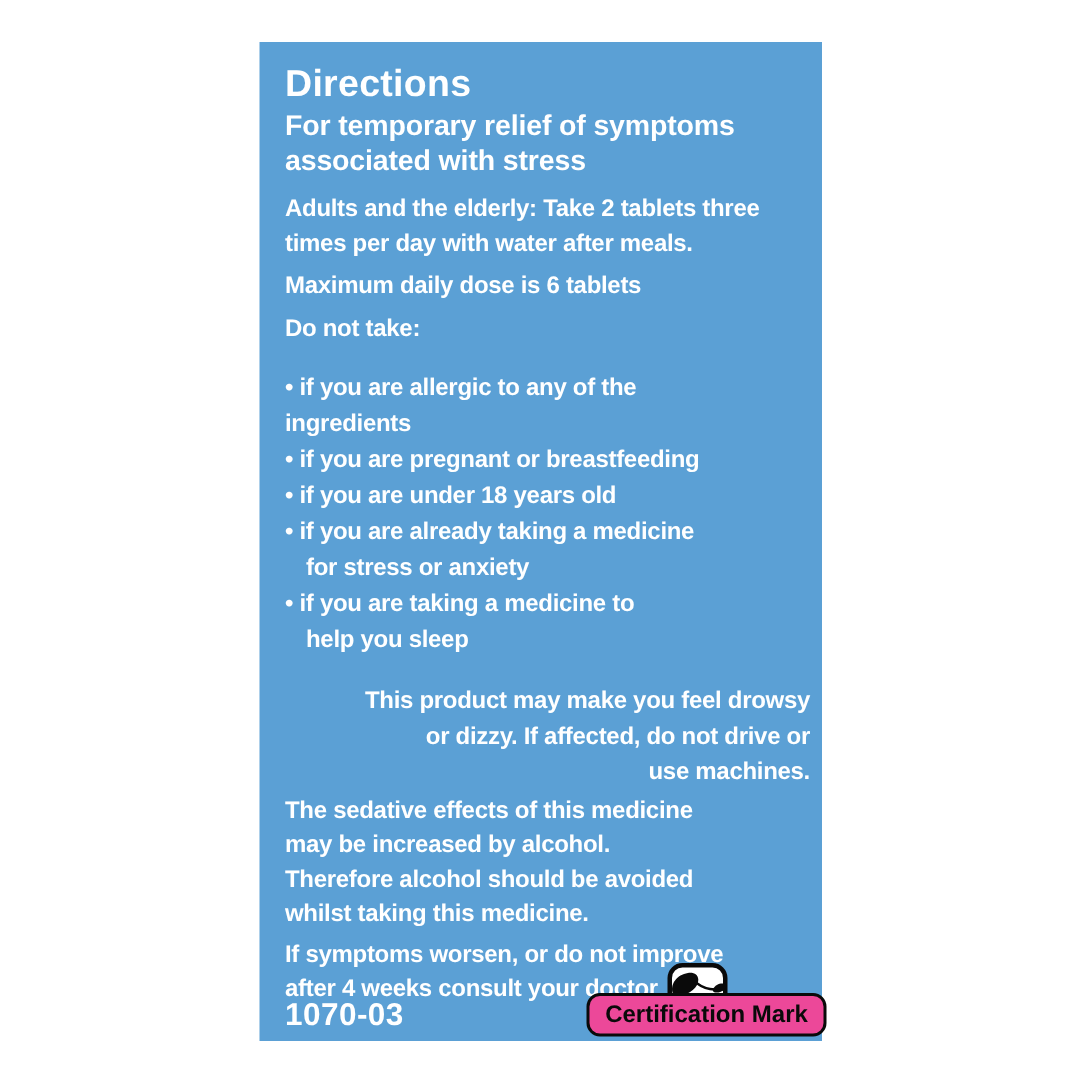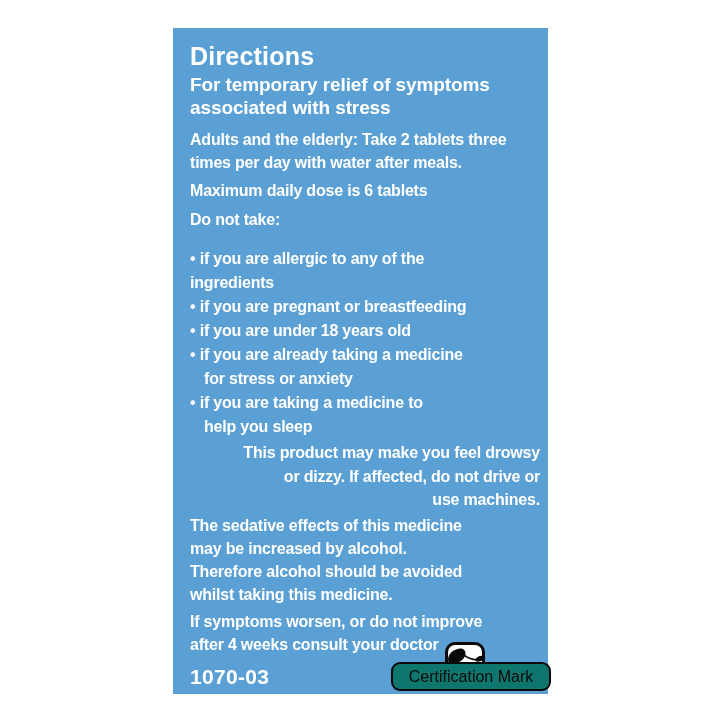--- a/index.html
+++ b/index.html
@@ -39,21 +39,21 @@
   }
   .para {
     font-size: 16px;
     line-height: 23px;
     margin: 0 0 5px 0;
     white-space: pre;
     letter-spacing: -0.2px;
   }
   .para.max-dose { margin-bottom: 6px; }
   .para.dnt-heading { margin-bottom: 16px; }
-  .bullets { margin: 0 0 2px 0; }
+  .bullets { margin: 0 0 17px 0; }
   .bullet {
     font-size: 16px;
     line-height: 24px;
     margin: 0;
     white-space: pre;
     letter-spacing: -0.2px;
   }
   .bullet.hang {
     padding-left: 14px;
     text-indent: -14px;
@@ -95,27 +95,27 @@
   }
   .thr-text sup {
     font-size: 6px;
     position: absolute;
     top: -1px; right: -6px;
   }
   .cert-mark {
     position: absolute;
     left: 218px; top: 634px;
     width: 160px; height: 29px;
-    background: #0f766e;
+    background: #ec4899;
     border: 2.5px solid #0a0a0a;
     border-radius: 9px;
     box-sizing: border-box;
     color: #0a0a0a;
     font-size: 16px;
-    font-weight: normal;
+    font-weight: bold;
     display: flex;
     align-items: center;
     justify-content: center;
     white-space: nowrap;
     z-index: 3;
   }
 </style>
 </head>
 <body>
 

